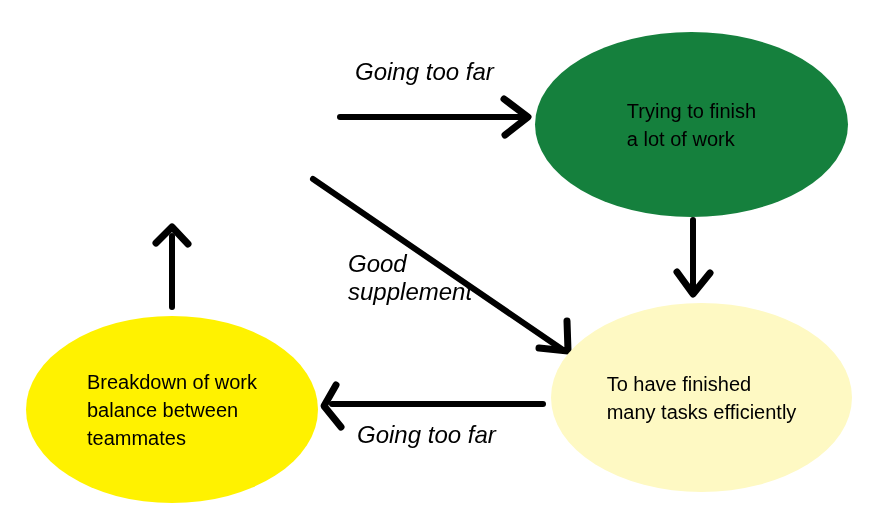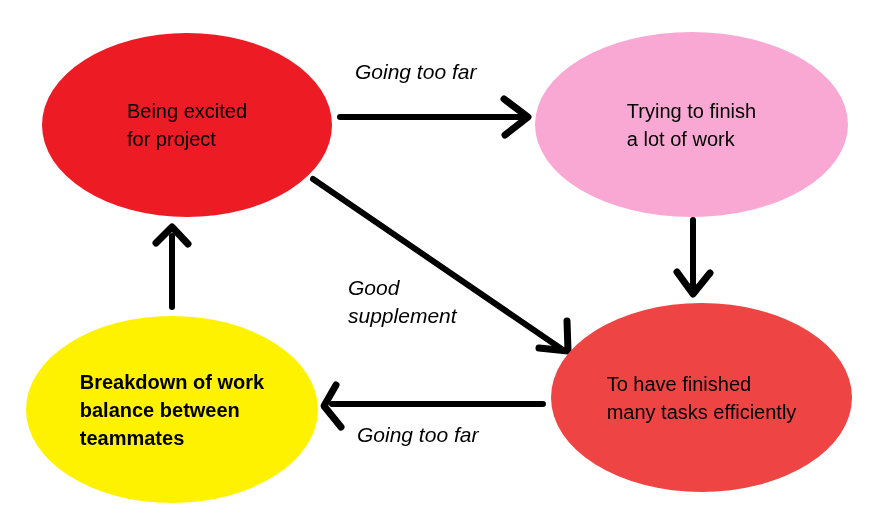--- a/index.html
+++ b/index.html
@@ -20,34 +20,34 @@
   }
   .node-text {
     font-size: 20px;
     line-height: 28px;
     color: #000;
     white-space: pre-line;
     text-align: left;
   }
   #node-excited   { left: 42px;  top: 33px;  width: 290px; height: 184px; }
   #node-trying    { left: 535px; top: 32px;  width: 313px; height: 185px; }
-  #node-breakdown { left: 26px;  top: 316px; width: 292px; height: 187px; font-weight: bold; }
+  #node-breakdown { left: 26px;  top: 316px; width: 292px; height: 187px; }
   #node-finished  { left: 551px; top: 303px; width: 301px; height: 189px; }
 
   .edge-label {
     position: absolute;
     font-style: italic;
-    font-size: 21px;
+    font-size: 24px;
     line-height: 28px;
     color: #000;
     white-space: pre-line;
   }
   #label-going-top   { left: 355px; top: 58px;  }
   #label-positive    { left: 722px; top: 222px; }
-  #label-good        { left: 348px; top: 250px; margin-top: 24px; }
+  #label-good        { left: 348px; top: 250px; }
   #label-experiences { left: 40px;  top: 244px; }
   #label-going-bottom{ left: 357px; top: 421px; }
 
   #arrows {
     position: absolute;
     left: 0; top: 0;
     width: 870px; height: 525px;
     pointer-events: none;
   }
   #arrows .shaft {
@@ -83,37 +83,33 @@
     <g style="stroke: rgb(0, 0, 0);">
       <path class="shaft" d="M543 404 H332"></path>
       <polyline class="head" points="336,385 324,406 341,427"></polyline>
     </g>
     <g style="stroke: rgb(0, 0, 0);">
       <path class="shaft" d="M172 307 V236"></path>
       <polyline class="head" points="156,243 172,227 188,244"></polyline>
     </g>
   </svg>
 
-  <div class="node" id="node-excited" style="background-color: rgb(237, 28, 36);">
-    <div class="node-text">Being excited
-for project</div>
-  </div>
 
-  <div class="node" id="node-trying" style="background-color: #f9a8d4;">
+  <div class="node" id="node-trying" style="background-color: #15803d;">
     <div class="node-text">Trying to finish
 a lot of work</div>
   </div>
 
   <div class="node" id="node-breakdown" style="background-color: rgb(255, 242, 0);">
     <div class="node-text">Breakdown of work
 balance between
 teammates</div>
   </div>
 
-  <div class="node" id="node-finished" style="background-color: #ef4444;">
+  <div class="node" id="node-finished" style="background-color: #fef9c3;">
     <div class="node-text">To have finished
 many tasks efficiently</div>
   </div>
 
   <div class="edge-label" id="label-going-top">Going too far</div>
 
 
   <div class="edge-label" id="label-good">Good
 supplement</div>
 

